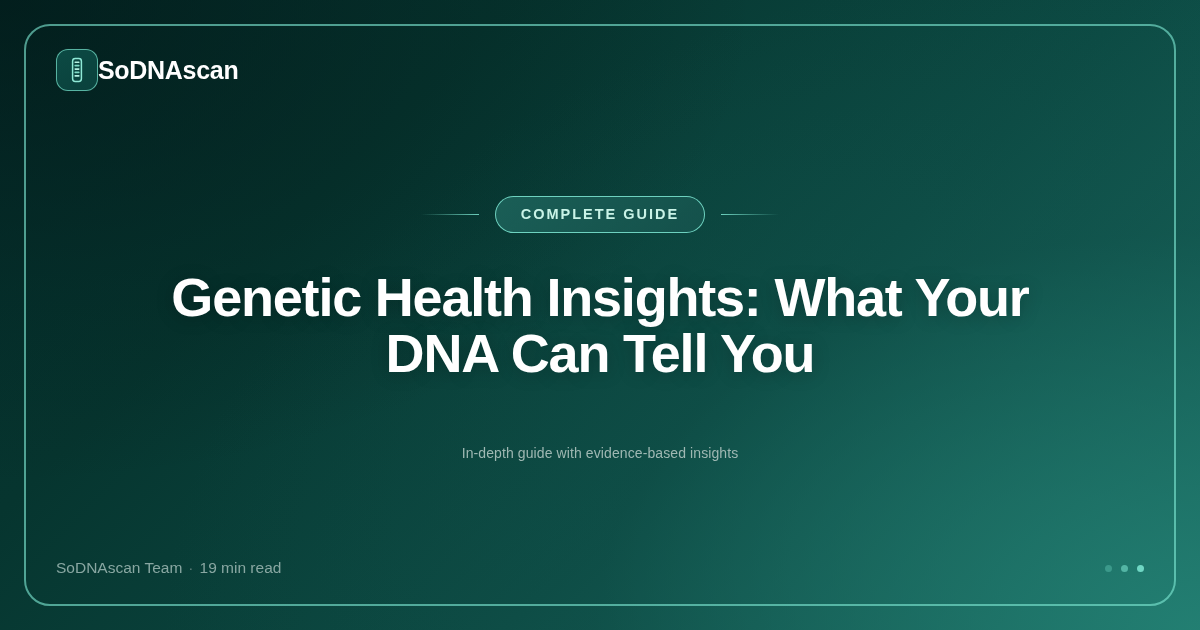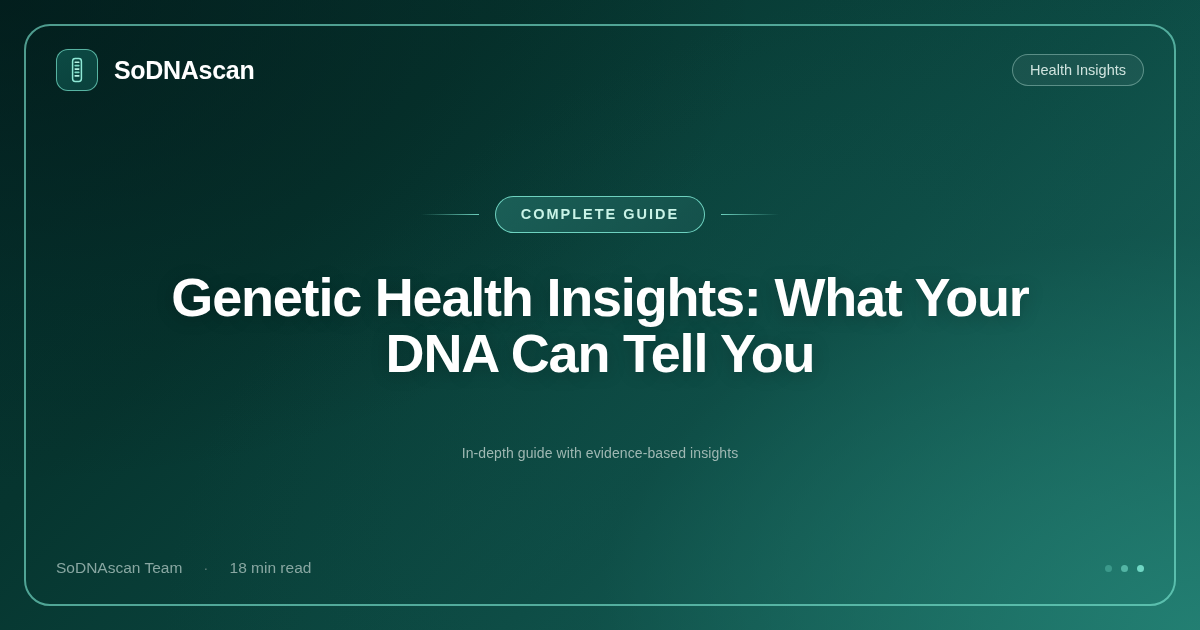--- a/index.html
+++ b/index.html
@@ -57,21 +57,20 @@
     height: 56px;
     display: flex;
     align-items: center;
     justify-content: space-between;
     z-index: 3;
   }
 
   .brand {
     display: flex;
     align-items: center;
-    gap: 16px;
   }
 
   .logo-tile {
     width: 40px;
     height: 40px;
     border-radius: 12px;
     background: linear-gradient(150deg, #0c4a44 0%, #0a413c 100%);
     border: 1.5px solid rgba(120,226,204,0.70);
     display: flex;
     align-items: center;
@@ -174,21 +173,21 @@
     height: 24px;
     display: flex;
     align-items: center;
     justify-content: space-between;
     z-index: 3;
   }
 
   .byline {
     display: flex;
     align-items: center;
-    gap: 21px;
+    gap: 6px;
     color: #89a7a2;
     font-size: 15.5px;
     line-height: 1;
   }
   .byline .sep { color: #5e7d78; font-size: 15.5px; }
 
   .dots {
     display: flex;
     align-items: center;
     gap: 9px;
@@ -214,42 +213,41 @@
           <rect x="6.4" y="4.4" width="5.2" height="1.7" rx="0.8" fill="#b6f2e4"></rect>
           <rect x="6.4" y="7.8" width="5.2" height="1.7" rx="0.8" fill="#7fd9c6"></rect>
           <rect x="6.4" y="11.2" width="5.2" height="1.7" rx="0.8" fill="#b6f2e4"></rect>
           <rect x="6.4" y="14.6" width="5.2" height="1.7" rx="0.8" fill="#7fd9c6"></rect>
           <rect x="6.4" y="18.0" width="5.2" height="1.7" rx="0.8" fill="#b6f2e4"></rect>
         </svg>
       </span>
       <span class="brand-name">SoDNAscan</span>
     </div>
 
-    <span class="tag-pill">Health Insights</span>
   </div>
 
   <div class="center">
 
     <div class="eyebrow-row">
       <span class="rule left"></span>
       <span class="eyebrow-pill">COMPLETE GUIDE</span>
       <span class="rule right"></span>
     </div>
 
     <h1 class="title">Genetic Health Insights: What Your DNA Can Tell You</h1>
 
     <div class="subtitle">In-depth guide with evidence-based insights</div>
   </div>
 
   <div class="footer">
 
     <div class="byline">
       <span>SoDNAscan Team</span>
       <span class="sep">·</span>
-      <span>18 min read</span>
+      <span>19 min read</span>
     </div>
 
     <div class="dots">
       <span class="dot d1"></span>
       <span class="dot d2"></span>
       <span class="dot d3"></span>
     </div>
   </div>
 
 </div>

